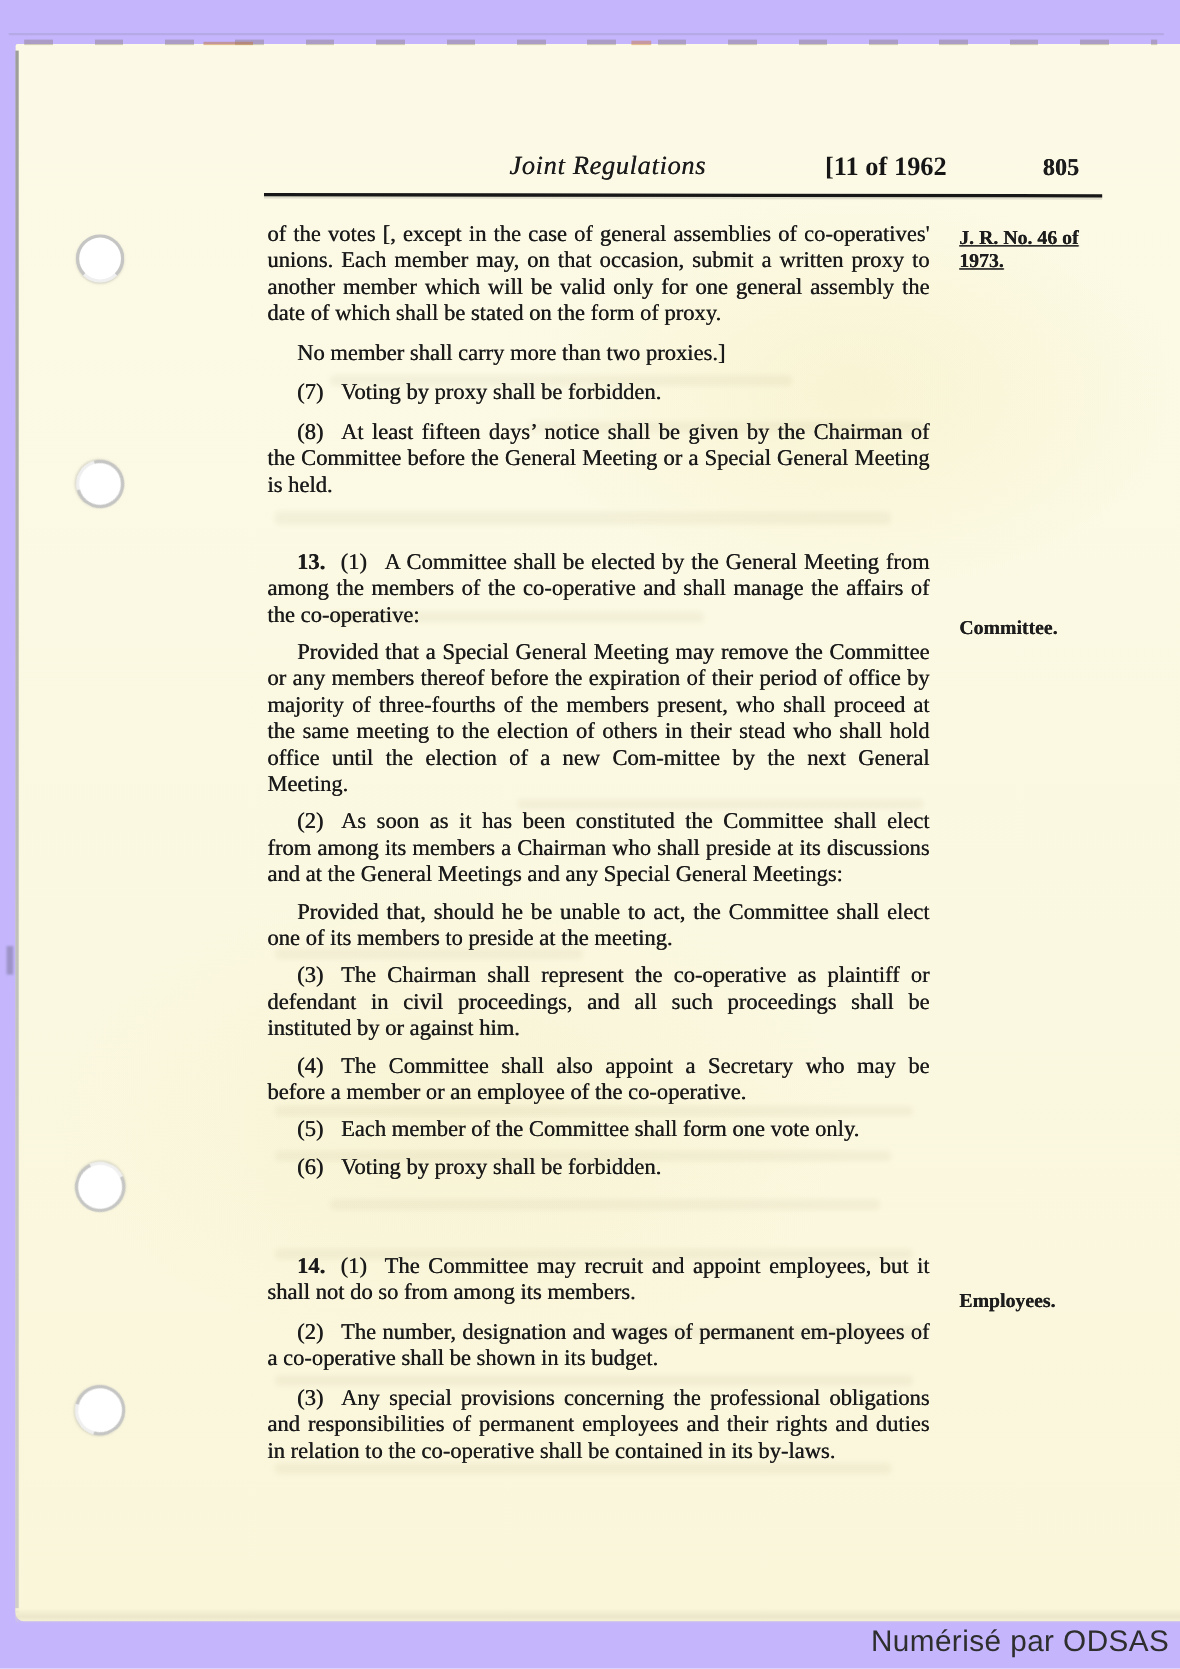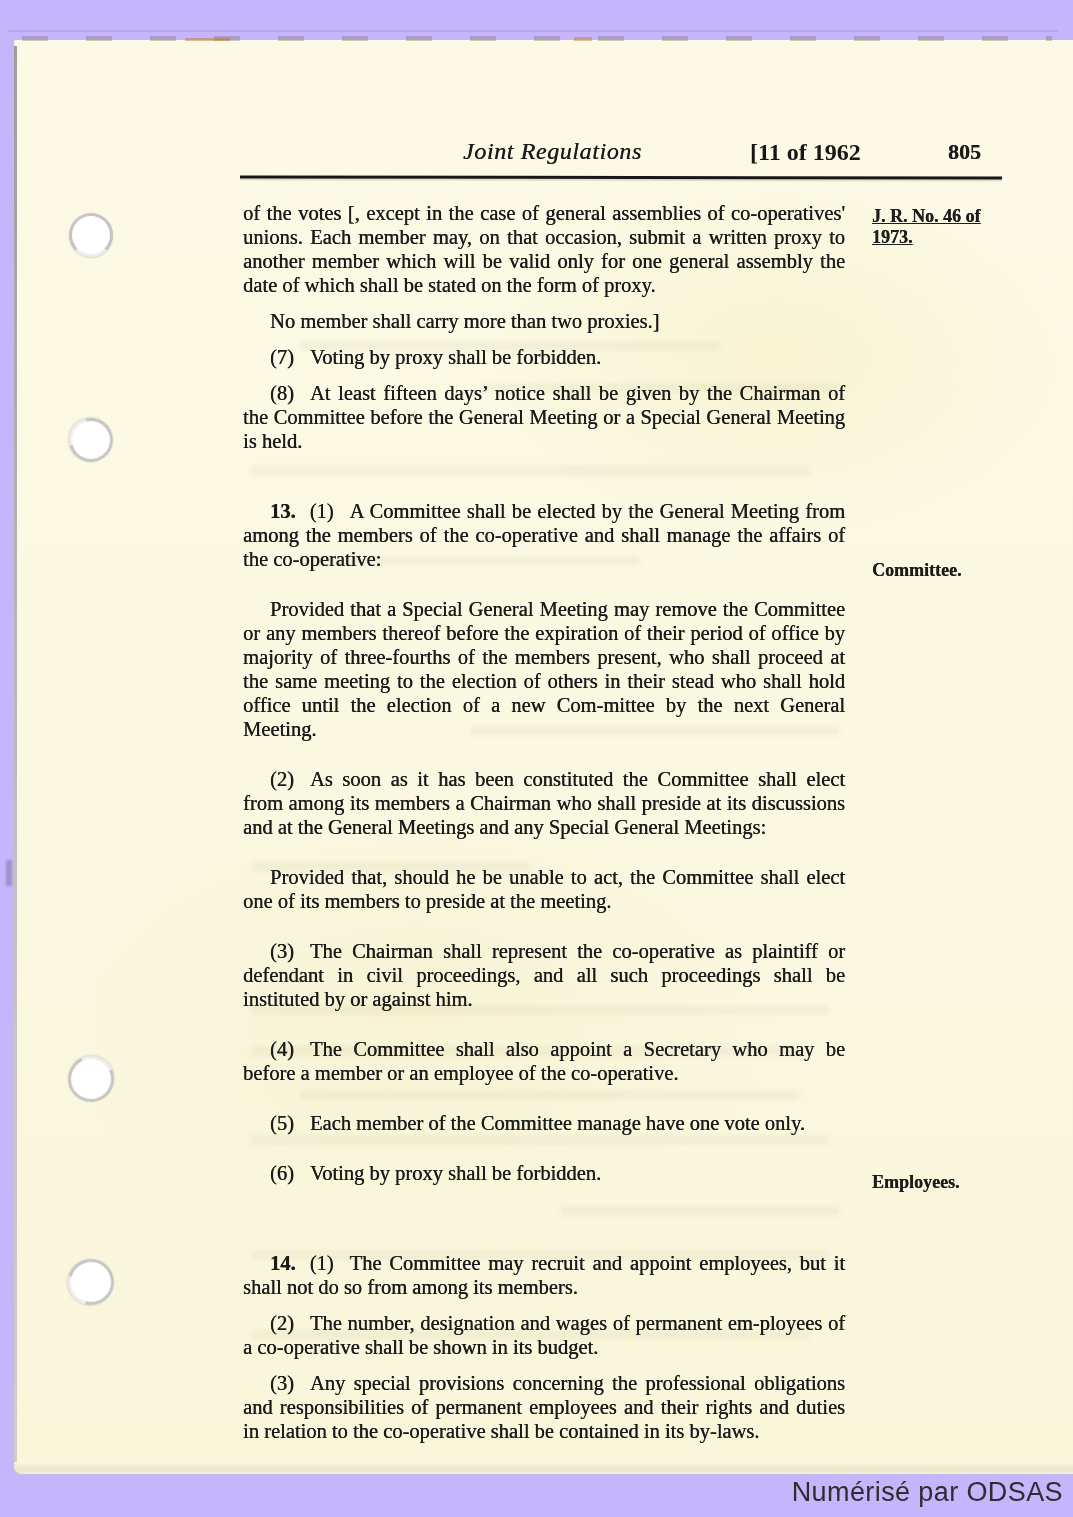--- a/index.html
+++ b/index.html
@@ -36,21 +36,21 @@
              color:#1c1c1c;letter-spacing:.6px;text-shadow:.3px 0 currentColor;}
   .hdr-cite{position:absolute;left:750px;top:139px;font-weight:700;font-size:24px;color:#161616;}
   .hdr-page{position:absolute;left:948px;top:139px;font-size:22px;font-weight:700;color:#1c1c1c;text-shadow:.2px 0 currentColor;}
   .hdr-rule{position:absolute;left:240px;top:176px;width:762px;height:3px;background:#171717;
             box-shadow:0 2px 0 rgba(23,23,23,.12);transform:rotate(.08deg);}
   
   .column{position:absolute;left:243px;top:201px;width:602px;color:#1b1b1b;
           font-size:20.5px;line-height:24px;text-align:justify;
           text-shadow:.35px 0 currentColor;}
   .para{margin:0 0 0 0;text-indent:27px;}
-  .para + .para{margin-top:26px;}
+  .para + .para{margin-top:10px;}
   .para.noindent{text-indent:0;}
   .para.sect13{margin-top:46px;}
   .para.sect14{margin-top:66px;}
   .para.mt12{margin-top:12px;}
   .lead{font-weight:700;margin-right:14px;text-shadow:.3px 0 currentColor;}
   .pnum{margin-right:16px;}
   .lead:empty,.pnum:empty{display:none;margin:0;}
   
   .sidenote{position:absolute;left:872px;width:112px;font-size:18px;line-height:21px;
             font-weight:700;color:#1d1d1d;text-shadow:.2px 0 currentColor;}
@@ -106,21 +106,21 @@
     <p class="para noindent"><span>of the votes [, except in the case of general assemblies of co-operatives' unions. Each member may, on that occasion, submit a written proxy to another member which will be valid only for one general assembly the date of which shall be stated on the form of proxy.</span></p>
     <p class="para mt12"><span>No member shall carry more than two proxies.]</span></p>
     <p class="para mt12"><span class="pnum">(7)</span><span>Voting by proxy shall be forbidden.</span></p>
     <p class="para mt12"><span class="pnum">(8)</span><span>At least fifteen days’ notice shall be given by the Chairman of the Committee before the General Meeting or a Special General Meeting is held.</span></p>
     <p class="para sect13"><span class="lead">13.</span><span class="pnum">(1)</span><span>A Committee shall be elected by the General Meeting from among the members of the co-operative and shall manage the affairs of the co-operative:</span></p>
     <p class="para"><span>Provided that a Special General Meeting may remove the Committee or any members thereof before the expiration of their period of office by majority of three-fourths of the members present, who shall proceed at the same meeting to the election of others in their stead who shall hold office until the election of a new Com-mittee by the next General Meeting.</span></p>
     <p class="para"><span class="pnum">(2)</span><span>As soon as it has been constituted the Committee shall elect from among its members a Chairman who shall preside at its discussions and at the General Meetings and any Special General Meetings:</span></p>
     <p class="para"><span>Provided that, should he be unable to act, the Committee shall elect one of its members to preside at the meeting.</span></p>
     <p class="para"><span class="pnum">(3)</span><span>The Chairman shall represent the co-operative as plaintiff or defendant in civil proceedings, and all such proceedings shall be instituted by or against him.</span></p>
     <p class="para"><span class="pnum">(4)</span><span>The Committee shall also appoint a Secretary who may be before a member or an employee of the co-operative.</span></p>
-    <p class="para"><span class="pnum">(5)</span><span>Each member of the Committee manage have one vote only.</span></p>
+    <p class="para"><span class="pnum">(5)</span><span>Each member of the Committee shall form one vote only.</span></p>
     <p class="para"><span class="pnum">(6)</span><span>Voting by proxy shall be forbidden.</span></p>
     <p class="para sect14"><span class="lead">14.</span><span class="pnum">(1)</span><span>The Committee may recruit and appoint employees, but it shall not do so from among its members.</span></p>
     <p class="para mt12"><span class="pnum">(2)</span><span>The number, designation and wages of permanent em-ployees of a co-operative shall be shown in its budget.</span></p>
     <p class="para mt12"><span class="pnum">(3)</span><span>Any special provisions concerning the professional obligations and responsibilities of permanent employees and their rights and duties in relation to the co-operative shall be contained in its by-laws.</span></p>
   </div>
 
   <div class="scan-credit">Numérisé par ODSAS</div>
 
 </div>
 

